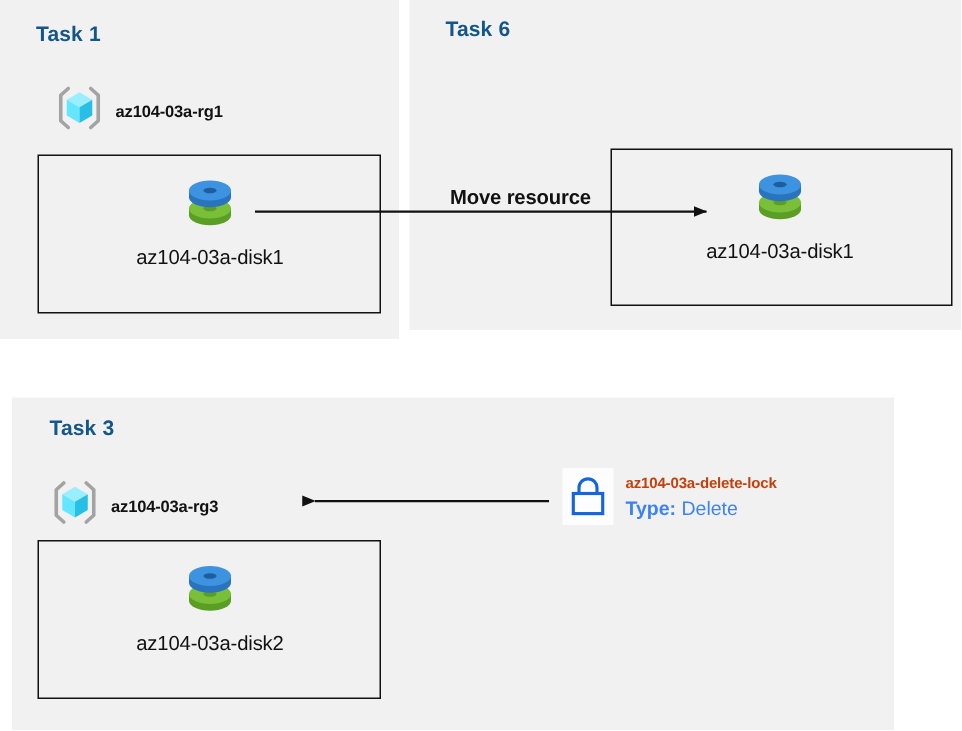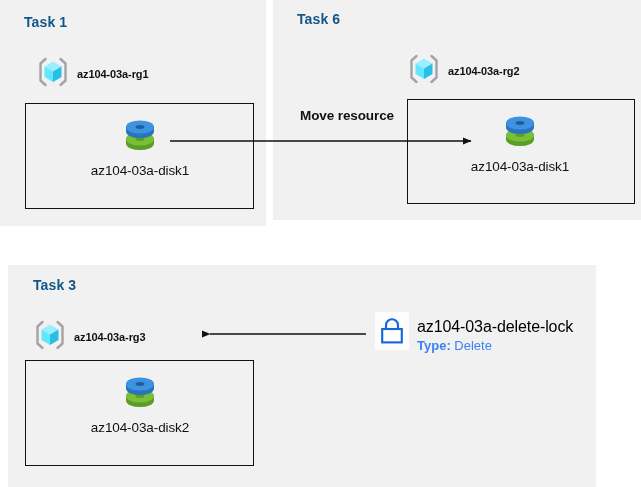--- a/index.html
+++ b/index.html
@@ -89,21 +89,21 @@
   
   #arrow-layer {
     position: absolute;
     left: 0; top: 0;
     width: 641px; height: 487px;
     pointer-events: none;
   }
   .move-label {
     position: absolute;
     left: 280px;
-    top: 108px;
+    top: 124px;
     font-size: 13.5px;
     font-weight: bold;
     color: #111111;
     white-space: nowrap;
     letter-spacing: -0.1px;
     padding-left: 20px;
   }
 
   
   #lock-block {
@@ -119,23 +119,23 @@
     width: 34px;
     height: 38px;
     background: #fdfdfd;
     display: flex;
     align-items: center;
     justify-content: center;
     flex: 0 0 auto;
   }
   .lock-text { padding-top: 5px; line-height: 1.25; }
   .lock-name {
-    font-size: 16px;
-    font-weight: normal;
-    color: #000000;
+    font-size: 10px;
+    font-weight: bold;
+    color: #c2410c;
     letter-spacing: -0.1px;
   }
   .lock-type-line {
     font-size: 13px;
     color: #3b82f6;
     margin-top: 1px;
   }
   .lock-type-key { font-weight: bold; }
   .lock-type-val { font-weight: normal; }
 </style>
@@ -181,32 +181,20 @@
         <ellipse cx="22" cy="15" rx="14" ry="6.6" fill="#3d93e0"></ellipse>
         <ellipse cx="22" cy="15" rx="4.4" ry="1.9" fill="#1f5e9e"></ellipse>
       </svg>
     </span>
     <div class="disk-caption">az104-03a-disk1</div>
   </div>
 
   <div class="panel" id="panel-task2"></div>
   <div class="task-title" id="title-task2">Task 6</div>
 
-  <div class="rg-row" id="rg-row-2">
-    <span class="rg-icon">
-      <svg width="34" height="34" viewBox="0 0 34 34" aria-hidden="true">
-        <path d="M9.5 4 L4.5 8.5 L4.5 25.5 L9.5 30" fill="none" stroke="#a3a3a3" stroke-width="2.4" stroke-linecap="round" stroke-linejoin="round"></path>
-        <path d="M24.5 4 L29.5 8.5 L29.5 25.5 L24.5 30" fill="none" stroke="#a3a3a3" stroke-width="2.4" stroke-linecap="round" stroke-linejoin="round"></path>
-        <path d="M17 6.5 L25.5 11.5 L17 16.5 L8.5 11.5 Z" fill="#9aefff"></path>
-        <path d="M8.5 11.5 L17 16.5 L17 27 L8.5 22 Z" fill="#64e6ff"></path>
-        <path d="M25.5 11.5 L25.5 22 L17 27 L17 16.5 Z" fill="#27bfe6"></path>
-      </svg>
-    </span>
-    <span class="rg-label">az104-03a-rg2</span>
-  </div>
 
   <div class="inner-box" id="box-disk2"></div>
 
   <div class="disk-group" id="disk-group-2">
     <span class="disk-icon">
       <svg width="44" height="44" viewBox="0 0 44 44" aria-hidden="true">
         <ellipse cx="22" cy="31.5" rx="14" ry="6.6" fill="#5a9e26"></ellipse>
         <rect x="8" y="26.5" width="28" height="5" fill="#5a9e26"></rect>
         <ellipse cx="22" cy="27" rx="14" ry="6.6" fill="#79bf38"></ellipse>
         <ellipse cx="22" cy="27" rx="4.4" ry="1.9" fill="#5a9e26"></ellipse>

